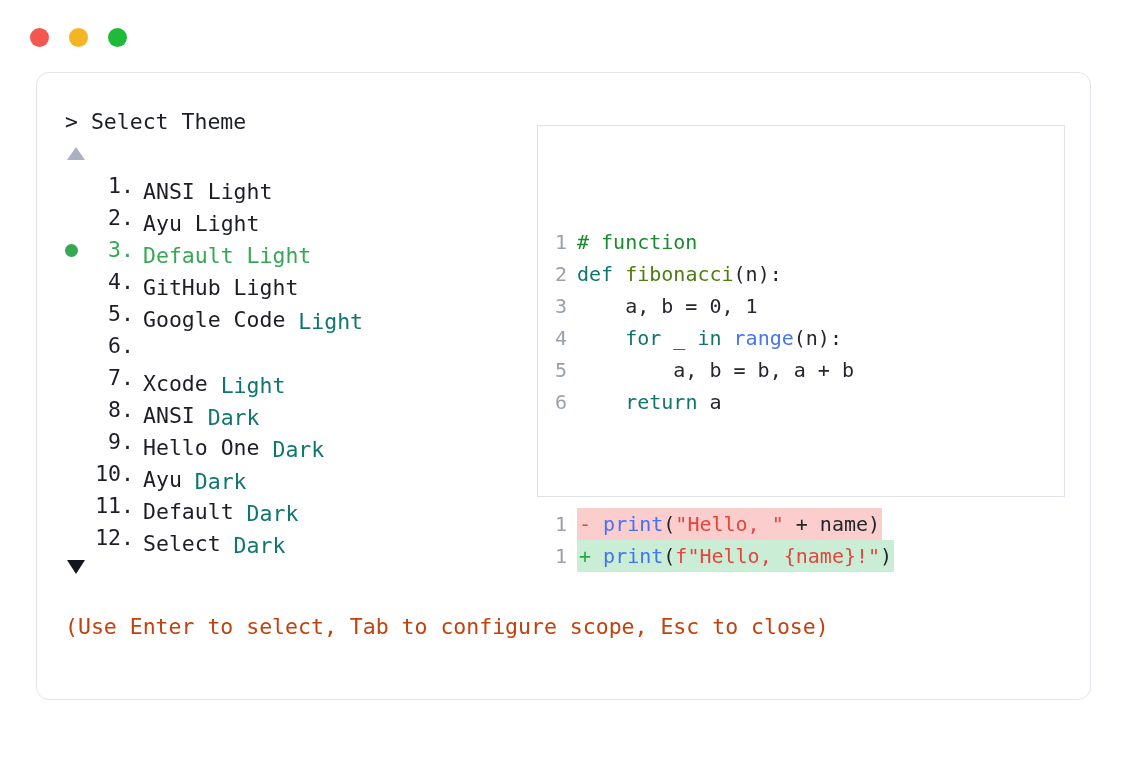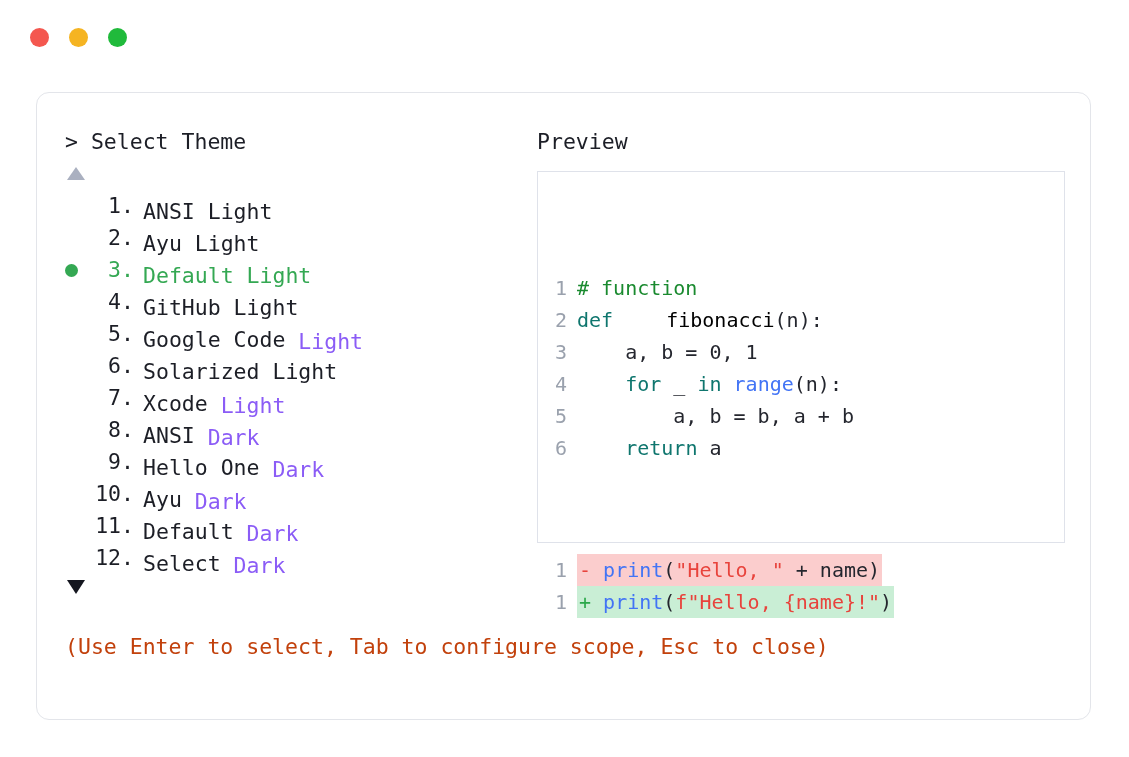--- a/index.html
+++ b/index.html
@@ -16,21 +16,21 @@
 
   
   .titlebar { position:absolute; left:30px; top:28px; display:flex; gap:20px; align-items:center; }
   .dot { width:19px; height:19px; border-radius:50%; display:block; }
   .dot.red    { background:#f4574f; }
   .dot.yellow { background:#f5b422; }
   .dot.green  { background:#20ba3b; }
 
   
   .card {
-    position:absolute; left:36px; top:92px;
+    position:absolute; left:36px; top:72px;
     width:1055px; height:628px;
     border:1.4px solid #e3e5ea;
     border-radius:13px;
     background:#ffffff;
   }
 
   
   .cols { position:absolute; left:0; top:0; width:100%; height:100%; }
 
   .left-col  { position:absolute; left:28px;  top:36px; width:470px; }
@@ -73,21 +73,21 @@
     width:13px; height:13px; border-radius:50%;
     background:#34a853; display:block;
   }
   .bullet.hidden { background:transparent; }
   .num-cell {
     width:48px; flex:0 0 48px; text-align:right; padding-right:9px;
     white-space:pre;
   }
   .theme-row.selected, .theme-row.selected .num-cell { color:#34a853; }
   .name-main { color:inherit;margin-top:12px; }
-  .name-dim  { color:#8b5cf6;margin-top:16px; }
+  .name-dim  { color:#0f766e;margin-top:16px; }
   .theme-row.selected .name-dim { color:#34a853; }
 
   
   .hint {
     position:absolute; left:28px; top:541px;
     font-size:21.5px; line-height:26px;
     color:#c2410c; white-space:pre;
   }
 
   
@@ -107,21 +107,21 @@
   .ln {
     width:22px; flex:0 0 22px; text-align:right;
     color:#9aa1ad; padding-right:10px; white-space:pre;
   }
   .code-body { white-space:pre; }
 
   
   .t-plain   { color:#24262e; }
   .t-comment { color:#1a8a2f; }
   .t-kw      { color:#0f766e; }
-  .t-fn      { color:#000000;margin-left:41px; }
+  .t-fn      { color:#4d7c0f; }
   .t-str     { color:#e8433c; }
   .t-builtin { color:#4274f5; }
   .t-punct   { color:#24262e; }
 
   
   .diff { margin-top:26px; }
   .diff-line { display:flex; align-items:baseline; height:32px; white-space:pre; }
   .diff-ln { width:22px; flex:0 0 22px; text-align:right; color:#9aa1ad; padding-right:10px; white-space:pre; }
   .diff-content { display:inline-block; white-space:pre; padding:0 2px; }
   .diff-del .diff-content { background:#fbcdcd; }
@@ -145,35 +145,34 @@
 
       <div class="left-col">
         <div class="prompt">&gt; Select Theme</div>
         <div class="arrow arrow-up"></div>
         <div class="theme-list" id="theme-list">
             <div class="theme-row"><span class="bullet-cell"><span class="bullet hidden"></span></span><span class="num-cell"> 1.</span><span class="name-main">ANSI Light</span><span class="name-dim"></span></div>
             <div class="theme-row"><span class="bullet-cell"><span class="bullet hidden"></span></span><span class="num-cell"> 2.</span><span class="name-main">Ayu Light</span><span class="name-dim"></span></div>
             <div class="theme-row selected"><span class="bullet-cell"><span class="bullet"></span></span><span class="num-cell"> 3.</span><span class="name-main">Default Light</span><span class="name-dim"></span></div>
             <div class="theme-row"><span class="bullet-cell"><span class="bullet hidden"></span></span><span class="num-cell"> 4.</span><span class="name-main">GitHub Light</span><span class="name-dim"></span></div>
             <div class="theme-row"><span class="bullet-cell"><span class="bullet hidden"></span></span><span class="num-cell"> 5.</span><span class="name-main">Google Code </span><span class="name-dim">Light</span></div>
-            <div class="theme-row"><span class="bullet-cell"><span class="bullet hidden"></span></span><span class="num-cell"> 6.</span><span class="name-main">Solarized Light</span><span class="name-dim"></span></div>
+            <div class="theme-row"><span class="bullet-cell"><span class="bullet hidden"></span></span><span class="num-cell"> 6.</span><span class="name-dim"></span></div>
             <div class="theme-row"><span class="bullet-cell"><span class="bullet hidden"></span></span><span class="num-cell"> 7.</span><span class="name-main">Xcode </span><span class="name-dim">Light</span></div>
             <div class="theme-row"><span class="bullet-cell"><span class="bullet hidden"></span></span><span class="num-cell"> 8.</span><span class="name-main">ANSI </span><span class="name-dim">Dark</span></div>
             <div class="theme-row"><span class="bullet-cell"><span class="bullet hidden"></span></span><span class="num-cell"> 9.</span><span class="name-main">Hello One </span><span class="name-dim">Dark</span></div>
             <div class="theme-row"><span class="bullet-cell"><span class="bullet hidden"></span></span><span class="num-cell">10.</span><span class="name-main">Ayu </span><span class="name-dim">Dark</span></div>
             <div class="theme-row"><span class="bullet-cell"><span class="bullet hidden"></span></span><span class="num-cell">11.</span><span class="name-main">Default </span><span class="name-dim">Dark</span></div>
             <div class="theme-row"><span class="bullet-cell"><span class="bullet hidden"></span></span><span class="num-cell">12.</span><span class="name-main">Select </span><span class="name-dim">Dark</span></div>
           </div>
         <div class="arrow arrow-down"></div>
       </div>
 
       <div class="hint">(Use Enter to select, Tab to configure scope, Esc to close)</div>
 
       <div class="right-col">
-        <div class="preview-title">Preview</div>
         <div class="preview-box">
           <div class="code">
             <div id="code-lines"><div class="code-line"><span class="ln">1</span><span class="code-body"><span class="t-comment"># function</span></span></div><div class="code-line"><span class="ln">2</span><span class="code-body"><span class="t-kw">def </span><span class="t-fn">fibonacci</span><span class="t-punct">(n):</span></span></div><div class="code-line"><span class="ln">3</span><span class="code-body"><span class="t-plain">    a, b = 0, 1</span></span></div><div class="code-line"><span class="ln">4</span><span class="code-body"><span class="t-plain">    </span><span class="t-kw">for</span><span class="t-plain"> _ </span><span class="t-kw">in </span><span class="t-builtin">range</span><span class="t-punct">(n):</span></span></div><div class="code-line"><span class="ln">5</span><span class="code-body"><span class="t-plain">        a, b = b, a + b</span></span></div><div class="code-line"><span class="ln">6</span><span class="code-body"><span class="t-plain">    </span><span class="t-kw">return</span><span class="t-plain"> a</span></span></div></div>
             <div class="diff" id="diff-lines"><div class="diff-line diff-del"><span class="diff-ln">1</span><span class="diff-content"><span class="sign-del">- </span><span class="t-builtin">print</span><span class="t-punct">(</span><span class="t-str">"Hello, "</span><span class="t-plain"> + name</span><span class="t-punct">)</span></span></div><div class="diff-line diff-add"><span class="diff-ln">1</span><span class="diff-content"><span class="sign-add">+ </span><span class="t-builtin">print</span><span class="t-punct">(</span><span class="t-str">f"Hello, {name}!"</span><span class="t-punct">)</span></span></div></div>
           </div>
         </div>
       </div>
 
     </div>
   </div>

